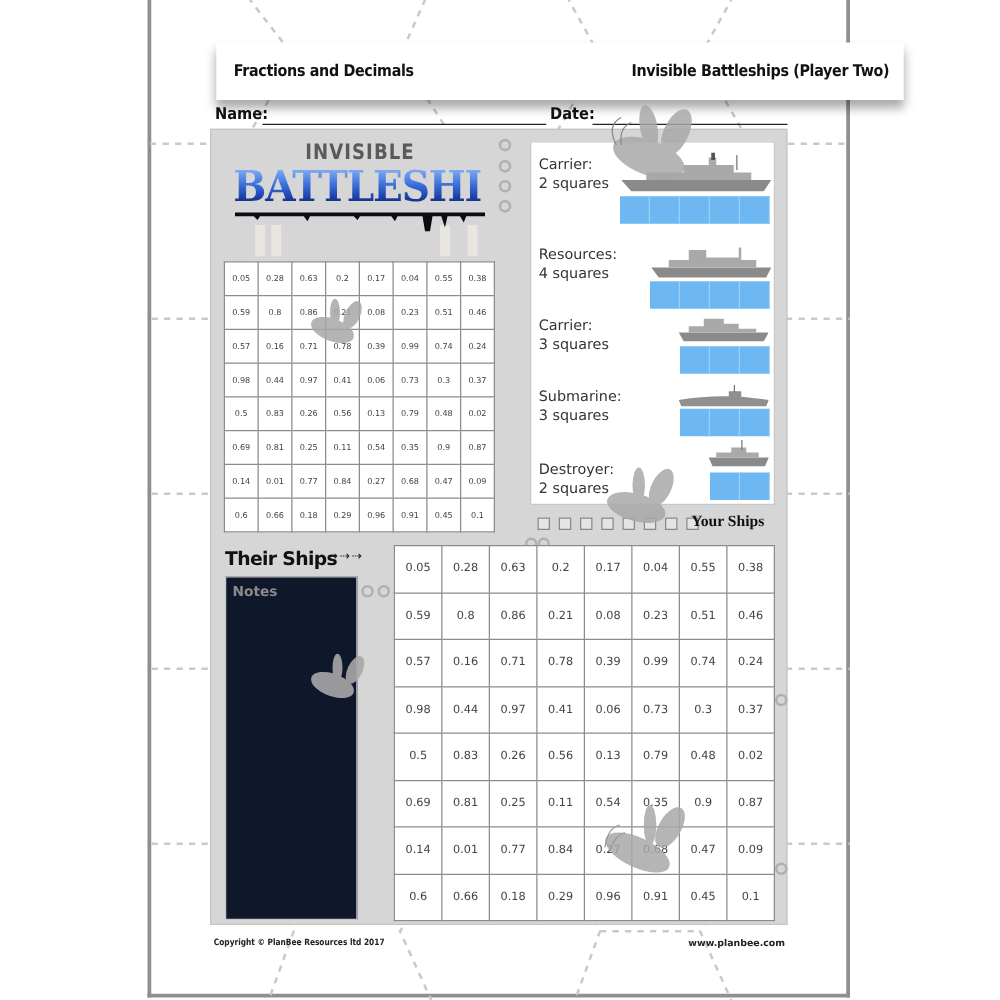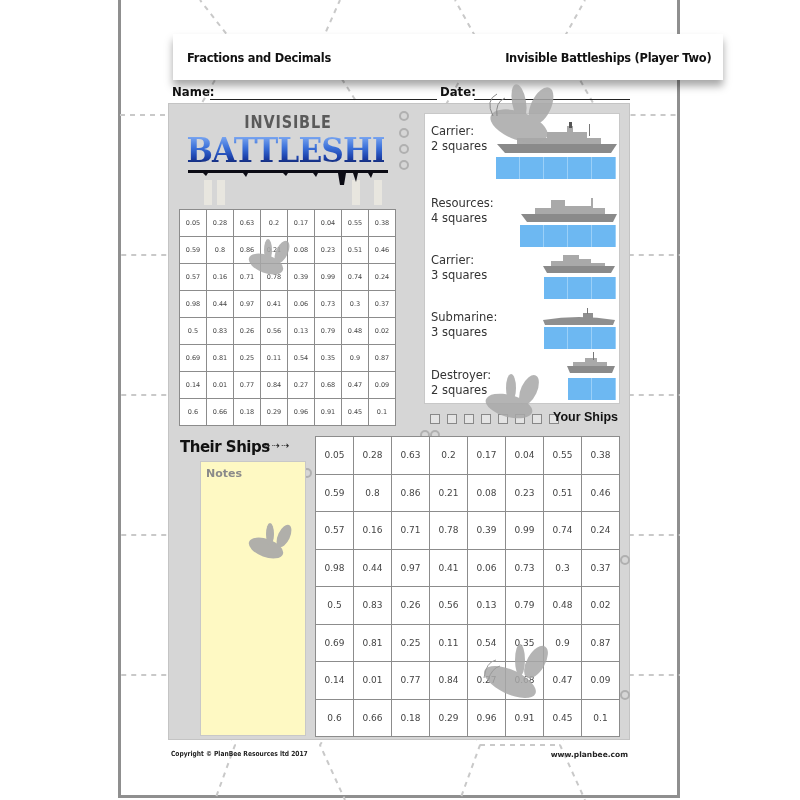--- a/index.html
+++ b/index.html
@@ -76,36 +76,36 @@
   .ship-item .name, .ship-item .size {
     position: absolute; left: 6px; font-size: 11.5px; color: #333;
     font-family: "DejaVu Sans", sans-serif;
   }
   .ship-item .squares { position: absolute; display: flex; }
   .ship-item .squares div {
     width: 24px; height: 22px; background: #6db8f2; border-right: 1px solid #9bd0f8; box-sizing: border-box;
   }
   .ship-icon { position: absolute; }
   .your-ships {
-    position: absolute; left: 553px; top: 410px; font-family: Liberation Sans, sans-serif;
+    position: absolute; left: 553px; top: 410px; font-family: Liberation Serif, serif;
     font-weight: bold; font-size: 12.5px; color: #111;
   }
   .checkboxes { position: absolute; left: 430px; top: 414px; display: flex; gap: 7px; }
   .checkboxes div { width: 8px; height: 8px; border: 1px solid #888; background: #e4e4e4; }
   .their-ships {
     position: absolute; left: 180px; top: 438px; font-family: "DejaVu Sans", sans-serif;
     font-weight: bold; font-size: 15px; color: #111; letter-spacing: -0.5px;
   }
   .their-arrows {
     position: absolute; left: 262px; top: 440px; font-size: 10px; color: #222;
     font-family: "DejaVu Sans", sans-serif; letter-spacing: -1px;
   }
   .notes-box {
     position: absolute; left: 180px; top: 461px; width: 106px; height: 275px;
-    background: #fef9c3; border: 1px solid #c8c8c8; box-sizing: border-box; margin-left: 20px;
+    background: #0f172a; border: 1px solid #c8c8c8; box-sizing: border-box;
   }
   .notes-box .lbl {
     position: absolute; left: 5px; top: 5px; font-size: 11px; font-weight: bold; color: #8a8a8a;
     font-family: "DejaVu Sans", sans-serif;
   }
   .footer-left {
     position: absolute; left: 171px; top: 750px; font-family: "DejaVu Sans", sans-serif;
     font-weight: bold; font-size: 7px; color: #222; transform: scaleX(0.85); transform-origin: left;
   }
   .footer-right {

